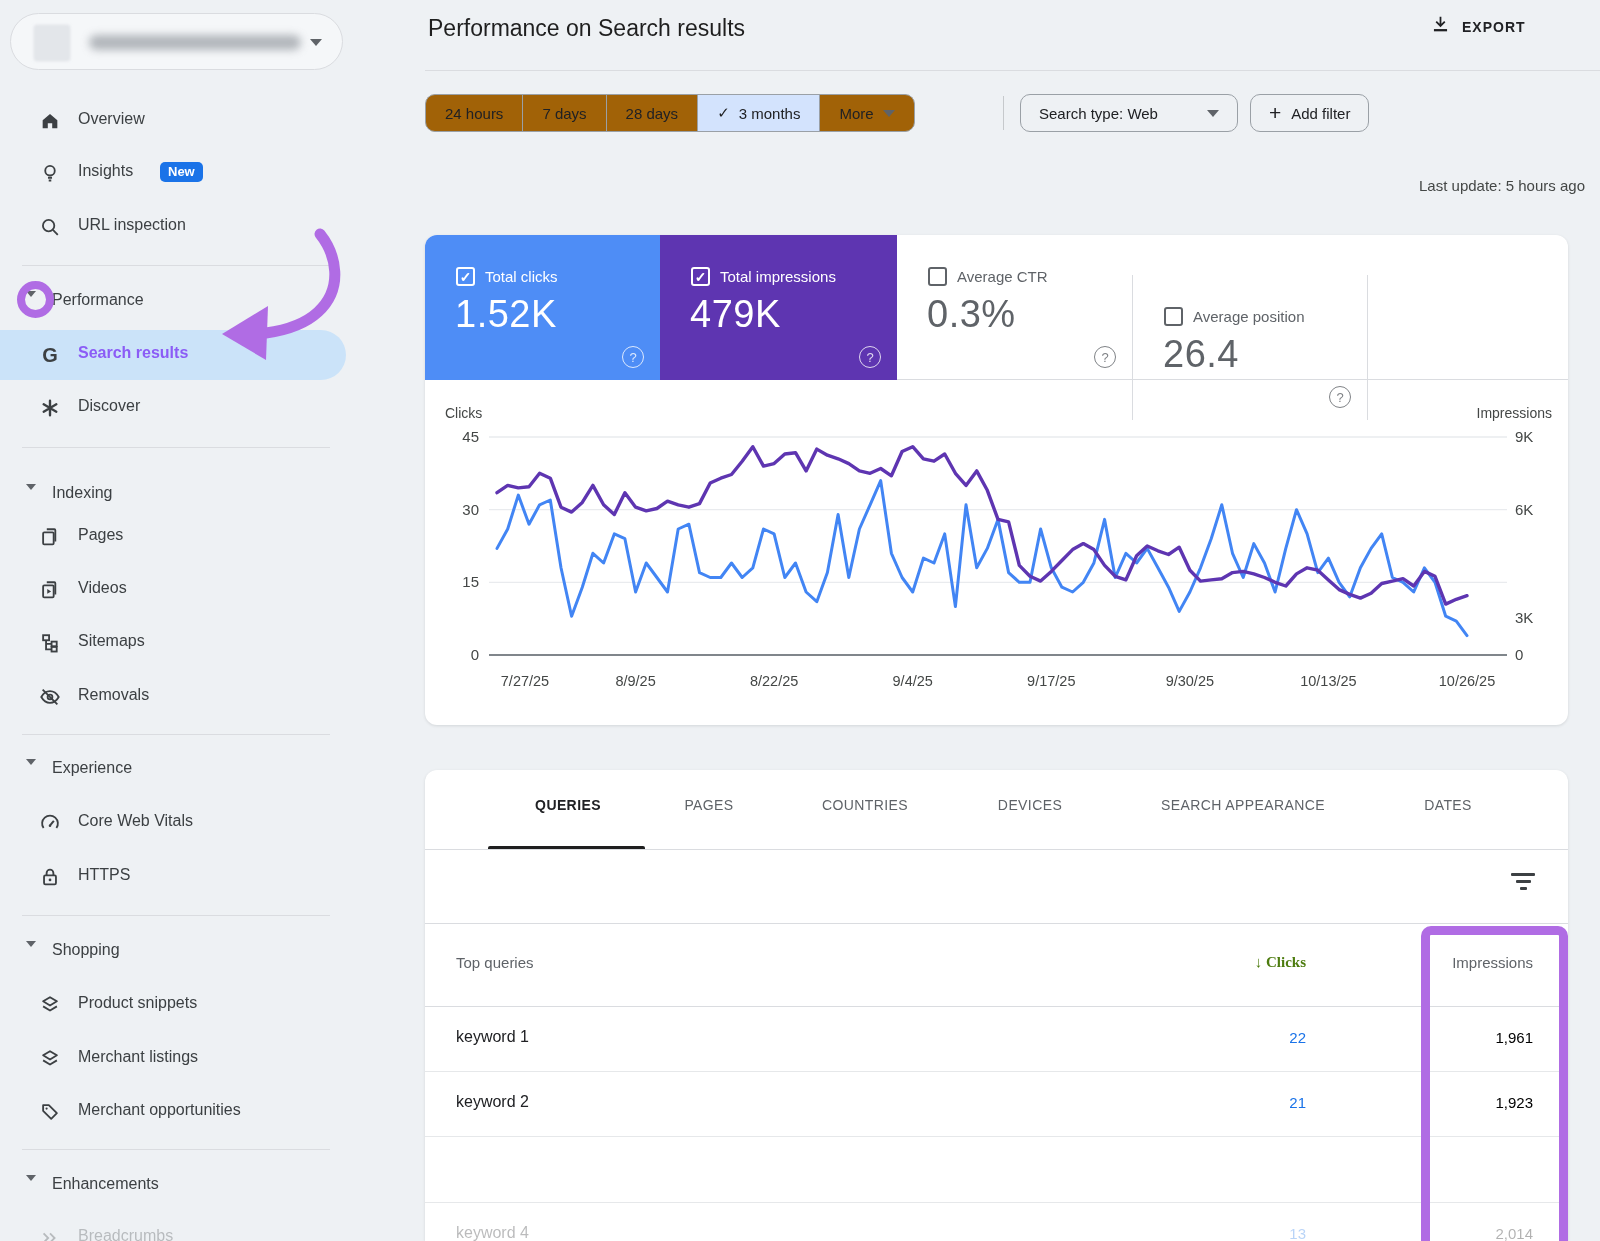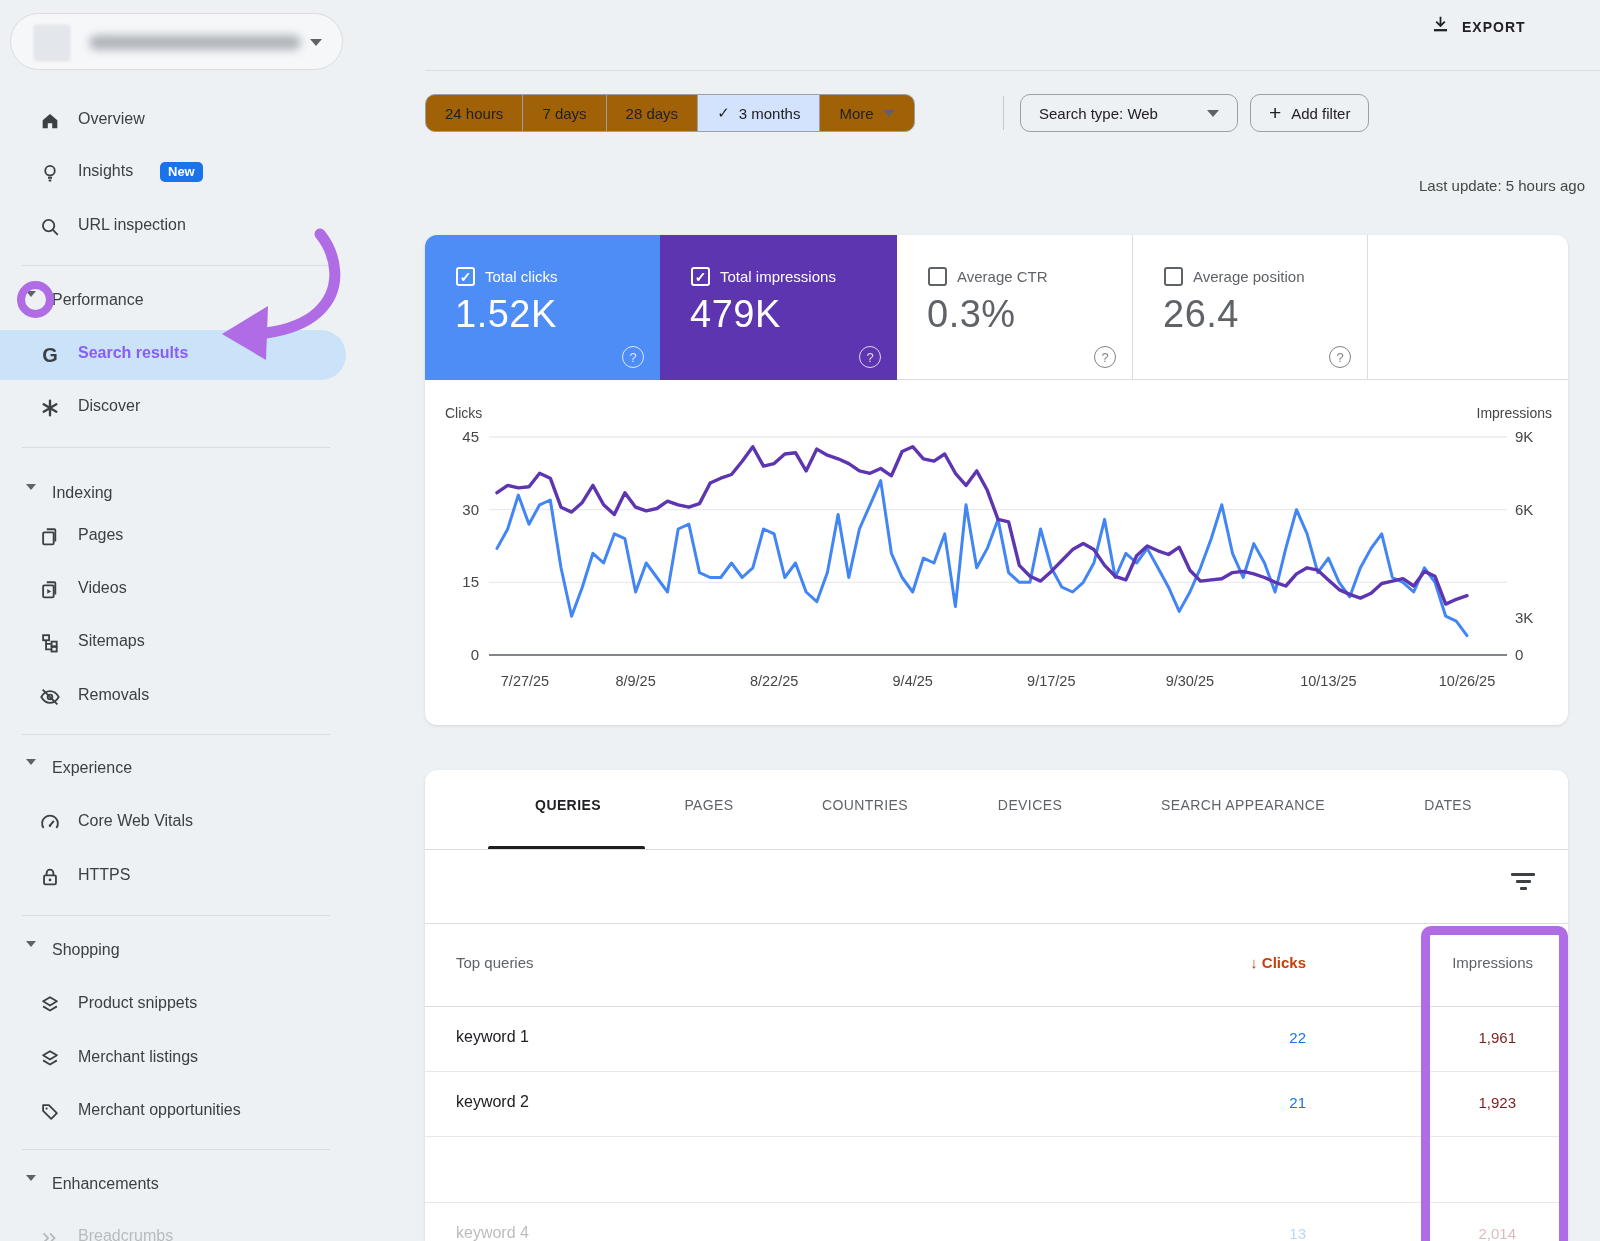--- a/index.html
+++ b/index.html
@@ -62,45 +62,45 @@
   .metric-card { position:relative; height:145px; cursor:pointer; color:#5f6368; }
   .metric-card.first { border-radius:12px 0 0 0; }
   .m-check { position:absolute; left:31px; top:32px; width:19px; height:19px; border:2px solid currentColor;
              border-radius:3px; font-size:14px; font-weight:700; display:flex; align-items:center;
              justify-content:center; line-height:1; }
   .m-label { position:absolute; left:60px; top:33px; font-size:15px; font-weight:500; white-space:nowrap; }
   .m-value { position:absolute; left:30px; top:58px; font-size:38px; font-weight:400; letter-spacing:.5px; }
   .m-help { position:absolute; right:16px; bottom:12px; width:22px; height:22px; border:1.5px solid currentColor;
             border-radius:50%; font-size:13px; display:flex; align-items:center; justify-content:center; opacity:.8; }
   .m-sep-l { border-left:1px solid #dadce0; }
-  .m-sep-r { border-right:1px solid #dadce0; }
+  .m-sep-r { border-right:1px solid #dadce0;margin-top:40px; }
 
   .axis-title { position:absolute; top:170px; font-size:14px; color:#444746; }
   #chart-plot { position:absolute; left:64px; top:202px; width:1018px; height:222px; }
   #chart-svg { position:absolute; inset:0; width:100%; height:100%; overflow:visible; }
   .tick-l { position:absolute; left:12px; width:42px; text-align:right; font-size:15px; color:#444746; }
   .tick-r { position:absolute; left:1090px; width:46px; text-align:left; font-size:15px; color:#444746; }
   .tick-x { position:absolute; top:438px; transform:translateX(-50%); font-size:14.5px; color:#444746; white-space:nowrap; }
 
   
   #table-card { left:425px; top:770px; width:1143px; height:471px; border-radius:12px 12px 0 0; overflow:hidden; }
   .tab { position:absolute; top:27px; transform:translateX(-50%); font-size:14px; letter-spacing:.4px;
          color:#5f6368; font-weight:500; cursor:pointer; white-space:nowrap; }
   .tab.active { color:#202124; font-weight:700; }
   .tab-underline { position:absolute; left:63px; top:76px; width:157px; height:3px; background:#1f1f1f; border-radius:2px 2px 0 0; }
   .hline { position:absolute; left:0; width:100%; height:1px; }
   .filter-icon { position:absolute; left:1085px; top:103px; width:26px; display:flex; flex-direction:column;
                  align-items:center; gap:4px; cursor:pointer; }
   .filter-icon i { display:block; height:3px; background:#3c4043; border-radius:1px; }
   .col-h { position:absolute; top:184px; font-size:15px; color:#5f6368; font-weight:500; }
-  .col-h.clicks { color:#c2410c; }
+  .col-h.clicks { color:#4d7c0f;font-family:Liberation Serif, serif; }
   .trow { position:absolute; left:0; width:100%; height:65px; cursor:pointer; }
   .t-query { position:absolute; left:31px; top:22px; font-size:16px; color:#202124; }
   .t-clicks { position:absolute; right:262px; top:23px; font-size:15px; color:#1a73e8; }
-  .t-impr { position:absolute; right:52px; top:23px; font-size:15px; color:#7f1d1d; }
+  .t-impr { position:absolute; right:35px; top:23px; font-size:15px; color:#000000; }
 
   
   .anno { z-index:60; pointer-events:none; }
   #anno-ring { position:absolute; left:17px; top:281px; width:37px; height:37px; border:8px solid #b06ce4;
                border-radius:50%; }
   #anno-rect { position:absolute; left:1421px; top:926px; width:147px; height:334px; border:9px solid #b06ce4;
                border-radius:10px; }
   #anno-arrow { position:absolute; left:0; top:0; width:1600px; height:1241px; }
 </style>
 </head>
@@ -284,20 +284,21 @@
     <div class="side-item faded" style="top:1213px">
       <span class="si-icon">
         <svg width="22" height="22" viewBox="0 0 24 24" fill="none" stroke="#3c4043" stroke-width="2">
             <path d="M5 7l5 5-5 5M12 7l5 5-5 5"></path>
           </svg>
       </span>
       <span class="si-label">Breadcrumbs</span>
     </div>
   </div>
 
+  <div class="page-title">Performance on Search results</div>
   <div class="export-btn">
     <span>
       <svg width="21" height="21" viewBox="0 0 24 24">
           <path d="M11 3h2v8.2l3.2-3.2 1.4 1.4L12 15 6.4 9.4l1.4-1.4L11 11.2z" fill="#202124"></path>
           <rect x="4.5" y="17.2" width="15" height="2.6" fill="#202124"></rect>
         </svg>
     </span>
     <span class="export-label">EXPORT</span>
   </div>
   <div class="top-div"></div>

